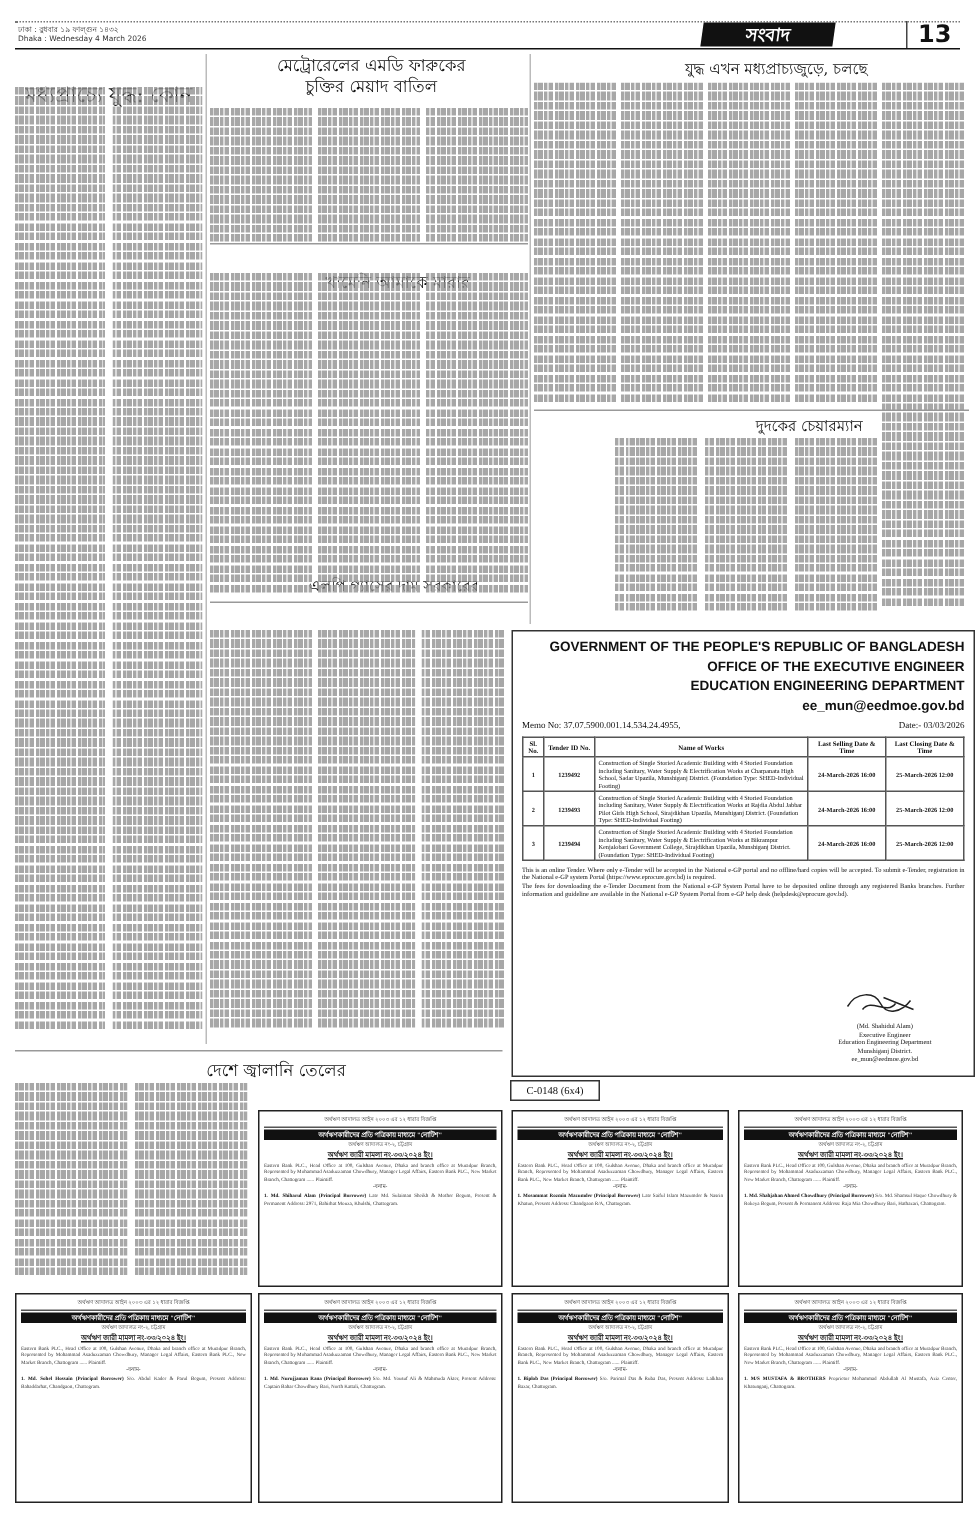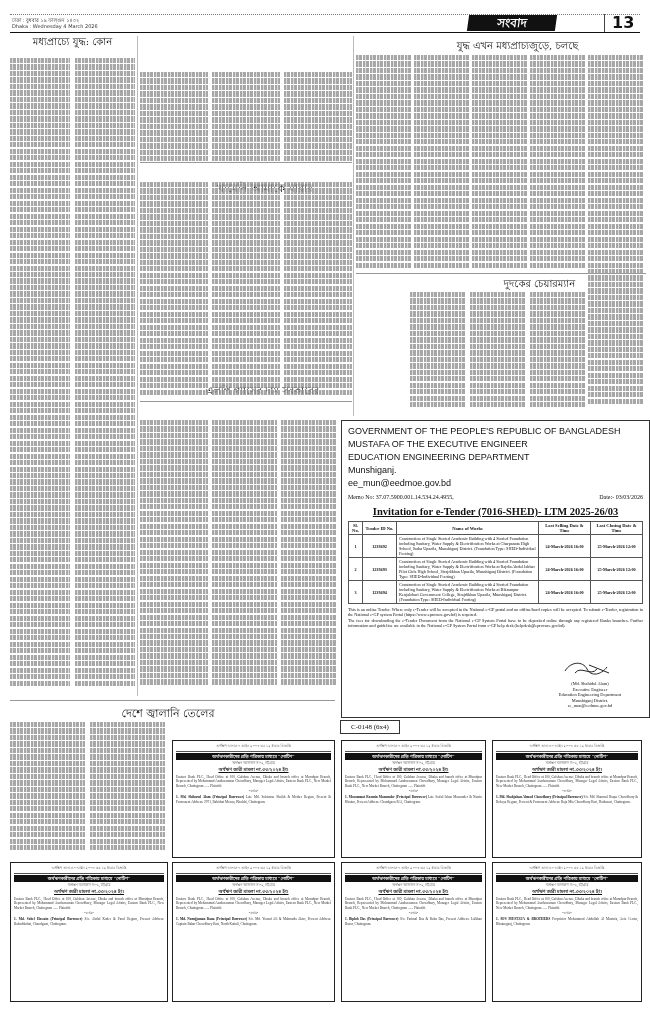--- a/index.html
+++ b/index.html
@@ -11,21 +11,21 @@
   .mast-logo{left:468px;top:15px;width:88px;height:16px;background:#111;color:#fff;font-weight:bold;font-size:12px;text-align:center;line-height:16px;transform:skewX(-8deg);font-family:"DejaVu Sans",sans-serif}
   .mast-sep{left:604px;top:14px;width:1px;height:18px;background:#444}
   .mast-page{left:612px;top:13px;font-size:16px;font-weight:bold;font-family:"DejaVu Sans",sans-serif}
   .mast-rule{left:10px;right:10px;top:32px;border-top:1.5px solid #111}
   .headline{text-align:center;color:#111;font-family:"DejaVu Serif",serif;white-space:nowrap}
   .col{font-size:3.6px;line-height:5.2px;color:#555;text-align:justify;overflow:hidden}
   .col .ln{display:block;height:5.2px;background:repeating-linear-gradient(90deg,#8a8a8a 0 2px,#cfcfcf 2px 3px,#8a8a8a 3px 6px,#fff 6px 7px);margin-bottom:1.3px;opacity:.75}
   .vrule{width:1px;background:#bbb}
   .hrule{height:1px;background:#333}
   .tender{left:341px;top:420px;width:309px;height:298px;border:1px solid #333;padding:4px 6px;font-family:"Liberation Sans",sans-serif}
-  .t-head{text-align:left;font-weight:normal;font-size:9px;line-height:13px;color:#111}
+  .t-head{text-align:right;font-weight:bold;font-size:9px;line-height:13px;color:#111}
   .t-memo{display:flex;justify-content:space-between;font-family:"Liberation Serif",serif;font-size:6px;margin-top:4px}
   .t-inv{text-align:center;font-family:"Liberation Serif",serif;font-weight:bold;font-size:10.5px;text-decoration:underline;margin-top:6px}
   table.tt{width:100%;border-collapse:collapse;margin-top:4px;font-family:"Liberation Serif",serif;font-size:4.2px;line-height:5px}
   table.tt th,table.tt td{border:1px solid #555;padding:1px 2px;vertical-align:middle}
   table.tt th{font-weight:bold;text-align:center;font-size:4.6px}
   table.tt td.c{text-align:center;font-weight:bold}
   .t-notes{font-family:"Liberation Serif",serif;font-size:4.3px;line-height:5.4px;margin-top:3px;text-align:justify}
   .t-sign{position:absolute;right:28px;bottom:8px;text-align:center;font-family:"Liberation Serif",serif;font-size:4.4px;line-height:5.6px}
   .t-sig-img{width:58px;height:20px;margin:0 auto 2px;position:relative}
   .c0123{left:340px;top:720px;width:60px;height:14px;border:1px solid #333;font-family:"Liberation Serif",serif;font-size:7px;line-height:12px;text-align:center}
@@ -44,28 +44,30 @@
 <div class="abs mast-dots"></div>
 <div class="abs mast-date">
   <div>ঢাকা : বুধবার ১৯ ফাল্গুন ১৪৩২</div>
   <div>Dhaka : Wednesday 4 March 2026</div>
 </div>
 <div class="abs mast-logo">সংবাদ</div>
 <div class="abs mast-sep"></div>
 <div class="abs mast-page">13</div>
 <div class="abs mast-rule"></div>
 
-<div class="abs headline" style="left:10px;top:34px;width:125px;font-size:10px">মধ্যপ্রাচ্যে যুদ্ধ: কোন</div>
+<div class="abs headline" style="left:10px;top:52px;width:125px;font-size:14px">মধ্যপ্রাচ্যে যুদ্ধ: কোন</div>
 <div class="abs headline" style="left:140px;top:37px;width:215px;font-size:11px;line-height:14px">
+  <div>মেট্রোরেলের এমডি ফারুকের</div>
+  <div>চুক্তির মেয়াদ বাতিল</div>
 </div>
 <div class="abs headline" style="left:390px;top:38px;width:255px;font-size:10px">যুদ্ধ এখন মধ্যপ্রাচ্যজুড়ে, চলছে</div>
 <div class="abs headline" style="left:175px;top:180px;width:180px;font-size:11px">খামেনি আমাকে মারার</div>
 <div class="abs headline" style="left:412px;top:276px;width:255px;font-size:10px">দুদকের চেয়ারম্যান</div>
 <div class="abs headline" style="left:175px;top:383px;width:175px;font-size:10px">এলপি গ্যাসের দাম সরকারের</div>
-<div class="abs headline" style="left:8px;top:705px;width:320px;font-size:11px">দেশে জ্বালানি তেলের</div>
+<div class="abs headline" style="left:24px;top:705px;width:320px;font-size:11px">দেশে জ্বালানি তেলের</div>
 
 <div class="abs col" style="left:10px;top:58px;width:60px;height:640px">
   <div class="ln"></div>
     <div class="ln"></div>
     <div class="ln"></div>
     <div class="ln"></div>
     <div class="ln"></div>
     <div class="ln"></div>
     <div class="ln"></div>
     <div class="ln"></div>
@@ -844,30 +846,28 @@
 <div class="abs vrule" style="left:137px;top:36px;height:660px"></div>
 <div class="abs vrule" style="left:353px;top:36px;height:380px"></div>
 <div class="abs hrule" style="left:140px;top:162px;width:212px;background:#999"></div>
 <div class="abs hrule" style="left:140px;top:401px;width:212px;background:#999"></div>
 <div class="abs hrule" style="left:356px;top:273px;width:290px;background:#999"></div>
 <div class="abs hrule" style="left:10px;top:700px;width:325px;background:#999"></div>
 
 <div class="abs tender">
   <div class="t-head">
     <div>GOVERNMENT OF THE PEOPLE'S REPUBLIC OF BANGLADESH</div>
-    <div>MUSTAFA OF THE EXECUTIVE ENGINEER</div>
+    <div>OFFICE OF THE EXECUTIVE ENGINEER</div>
     <div>EDUCATION ENGINEERING DEPARTMENT</div>
-    <div>Munshiganj.</div>
     <div>ee_mun@eedmoe.gov.bd</div>
   </div>
   <div class="t-memo">
     <span>Memo No: 37.07.5900.001.14.534.24.4955,</span>
     <span>Date:- 03/03/2026</span>
   </div>
-  <div class="t-inv">Invitation for e-Tender (7016-SHED)- LTM 2025-26/03</div>
   <table class="tt">
     <thead>
       <tr>
         <th style="width:14px">Sl. No.</th>
         <th style="width:34px">Tender ID No.</th>
         <th>Name of Works</th>
         <th style="width:52px">Last Selling Date &amp; Time</th>
         <th style="width:52px">Last Closing Date &amp; Time</th>
       </tr>
     </thead>

